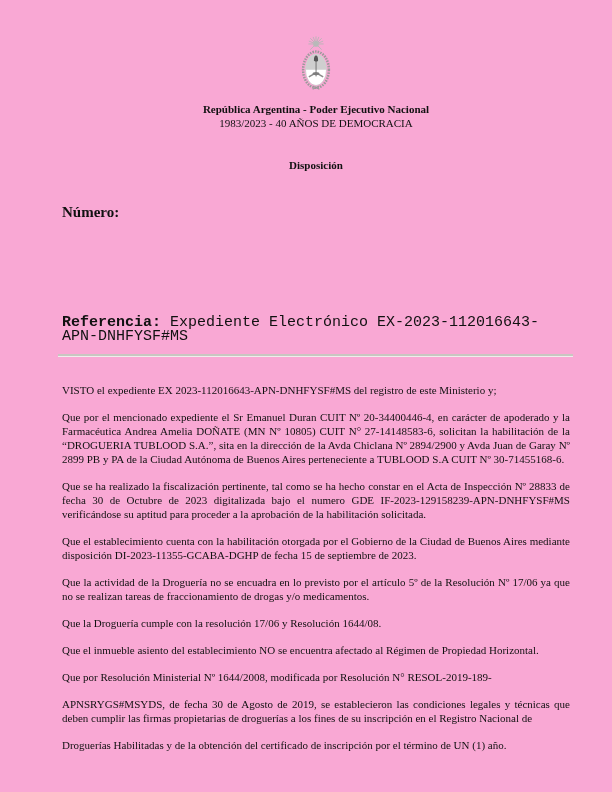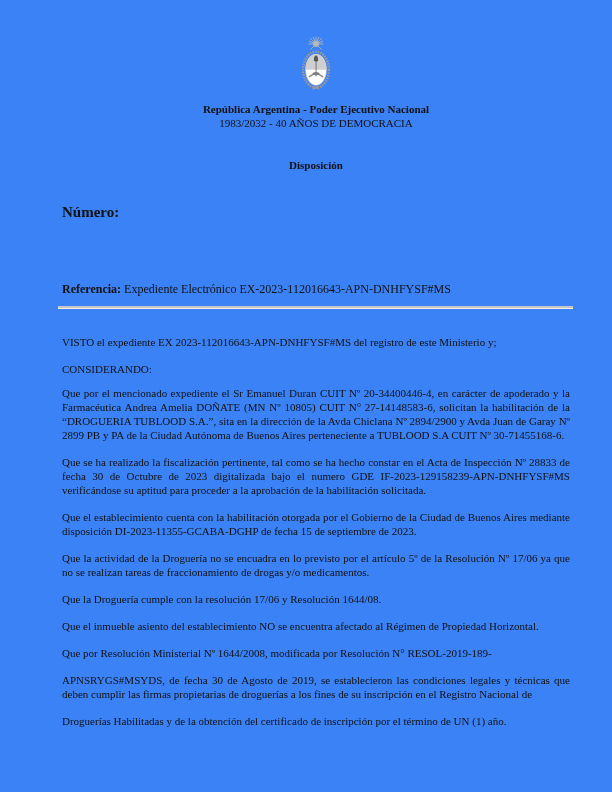--- a/index.html
+++ b/index.html
@@ -5,21 +5,21 @@
   html, body {
     margin: 0;
     padding: 0;
     background: #ffffff;
   }
   .page {
     position: relative;
     width: 612px;
     height: 792px;
     margin: 0 auto;
-    background: #3b82f6;
+    background: #f9a8d4;
     font-family: "Liberation Serif", "DejaVu Serif", serif;
     color: #111111;
     overflow: hidden;
     box-sizing: border-box;
     padding: 34px 42px 0 62px;
   }
   header.doc-header {
     text-align: center;
   }
   .arms {
@@ -42,23 +42,24 @@
     font-size: 11px;
     line-height: 14px;
     margin-top: 28px;
   }
   .field-numero {
     margin-top: 33px;
     font-size: 15px;
     line-height: 14px;
   }
   .field-referencia {
-    margin-top: 63px;
-    font-size: 12px;
+    margin-top: 97px;
+    font-size: 15px;
     line-height: 14px;
+    font-family: Liberation Mono, monospace;
   }
   .bold { font-weight: bold; }
   hr.ref-divider {
     border: none;
     height: 2px;
     background: #c9c6c1;
     border-bottom: 1px solid #efeeec;
     margin: 10px -3px 0 -4px;
   }
   main.doc-body {
@@ -105,39 +106,38 @@
 
       <path d="M19.8 26.5 Q19.8 21.2 22 21.2 Q24.2 21.2 24.2 26.5 Q22.8 28 20.8 27.2 Z" fill="#555555"></path>
 
       <line x1="14.5" y1="43.5" x2="20" y2="40.3" stroke="#8a8a8a" stroke-width="1.6"></line>
       <line x1="29.5" y1="43.5" x2="24" y2="40.3" stroke="#8a8a8a" stroke-width="1.6"></line>
       <ellipse cx="22" cy="40" rx="3.6" ry="1.7" fill="#7d7d7d"></ellipse>
 
       <path d="M18.5 53 L25.5 56.5 M25.5 53 L18.5 56.5" stroke="#9a9a9a" stroke-width="1.2" fill="none"></path>
     </svg>
     <div class="org-line">República Argentina - Poder Ejecutivo Nacional</div>
-    <div class="anniv-line">1983/2032 - 40 AÑOS DE DEMOCRACIA</div>
+    <div class="anniv-line">1983/2023 - 40 AÑOS DE DEMOCRACIA</div>
     <div class="doc-type">Disposición</div>
   </header>
 
   <div class="field-numero">
     <span class="bold">Número:</span>
     <span></span>
   </div>
 
   <div class="field-referencia">
     <span class="bold">Referencia:</span>
     <span>Expediente Electrónico EX-2023-112016643-APN-DNHFYSF#MS</span>
   </div>
 
   <hr class="ref-divider">
 
   <main class="doc-body">
     <p class="intro">VISTO el expediente EX 2023-112016643-APN-DNHFYSF#MS del registro de este Ministerio y;</p>
-    <p class="considerando">CONSIDERANDO:</p>
     <p>Que por el mencionado expediente el Sr Emanuel Duran CUIT Nº 20-34400446-4,  en carácter de apoderado y la Farmacéutica Andrea Amelia DOÑATE (MN Nº 10805) CUIT N° 27-14148583-6, solicitan la habilitación de la “DROGUERIA TUBLOOD S.A.”, sita en la dirección de la Avda Chiclana Nº 2894/2900 y Avda Juan de Garay Nº 2899 PB y PA de la Ciudad Autónoma de Buenos Aires perteneciente a TUBLOOD S.A CUIT Nº 30-71455168-6.</p>
     <p>Que se ha realizado la fiscalización pertinente, tal como se ha hecho constar en el Acta de Inspección Nº 28833 de fecha 30 de Octubre de 2023 digitalizada bajo el numero GDE IF-2023-129158239-APN-DNHFYSF#MS verificándose su aptitud para proceder a la aprobación de la habilitación solicitada.</p>
     <p>Que el establecimiento cuenta con la habilitación otorgada por el Gobierno de la Ciudad de Buenos Aires mediante disposición DI-2023-11355-GCABA-DGHP de fecha 15 de septiembre de 2023.</p>
     <p>Que la actividad de la Droguería no se encuadra en lo previsto por el artículo 5º de la Resolución Nº 17/06 ya que no se realizan tareas de fraccionamiento de drogas y/o medicamentos.</p>
     <p>Que la Droguería cumple con la resolución 17/06 y Resolución 1644/08.</p>
     <p>Que el inmueble asiento del establecimiento NO se encuentra afectado al Régimen de Propiedad Horizontal.</p>
     <p>Que por Resolución Ministerial Nº 1644/2008, modificada por Resolución N° RESOL-2019-189-</p>
     <p>APNSRYGS#MSYDS, de fecha 30 de Agosto de 2019, se establecieron las condiciones legales y técnicas que deben cumplir las firmas propietarias de droguerías a los fines de su inscripción en el Registro Nacional de</p>
     <p>Droguerías Habilitadas y de la obtención del certificado de inscripción por el término de UN (1) año.</p>
   </main>

